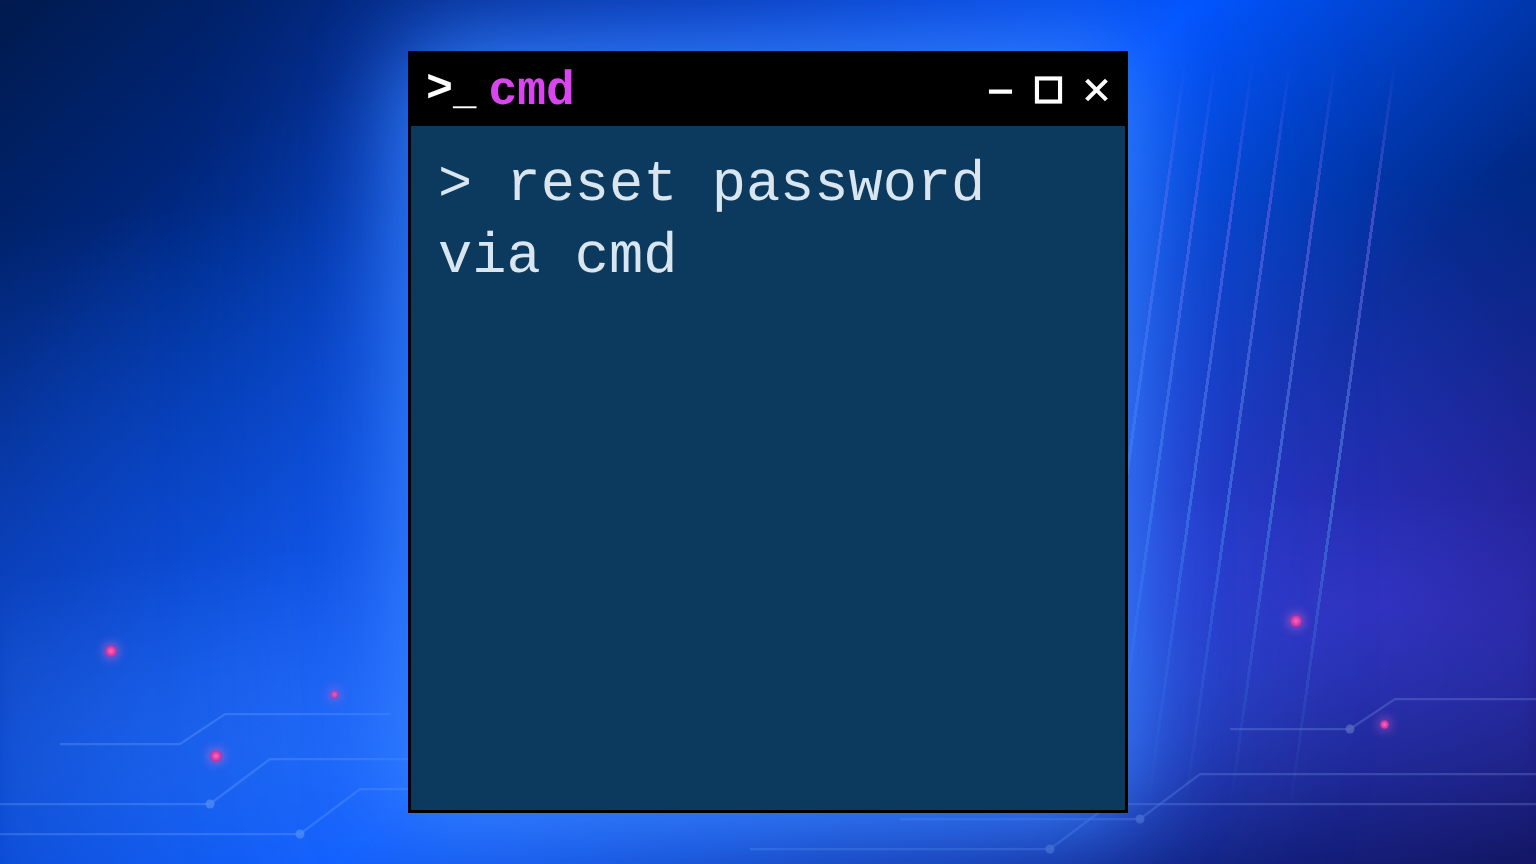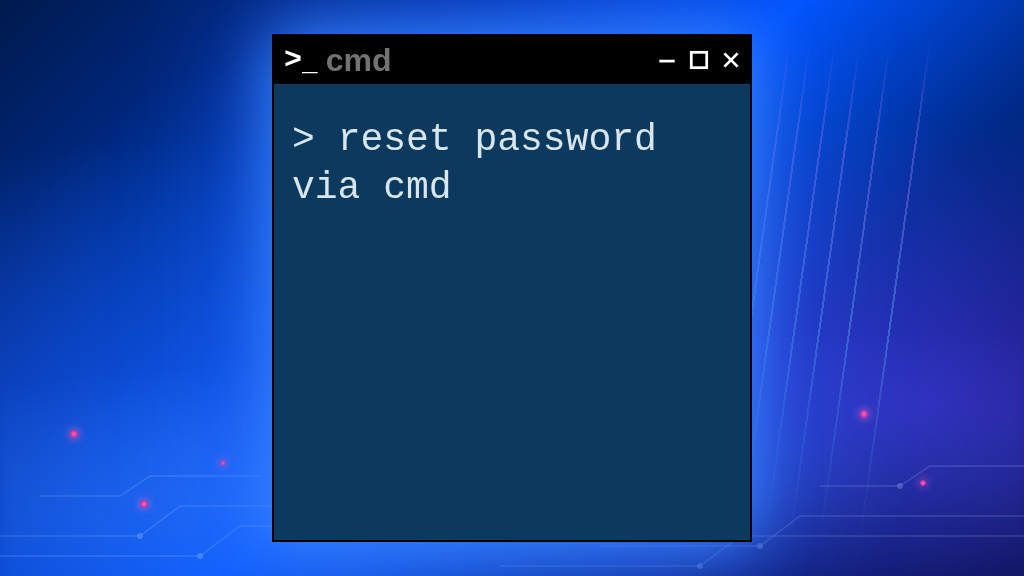--- a/index.html
+++ b/index.html
@@ -97,24 +97,24 @@
       font-weight: bold;
       letter-spacing: -2px;
       display: flex;
       align-items: baseline;
       gap: 2px;
       font-family: 'Consolas','Courier New',monospace;
     }
     .prompt-icon .caret { font-size: 30px; }
     .prompt-icon .underscore { font-size: 26px; position: relative; top: 2px; }
     .title-text {
-      color: #737373;
+      color: #d946ef;
       font-size: 32px;
       font-weight: bold;
-      font-family: Liberation Sans, sans-serif;
+      font-family: Liberation Mono, monospace;
     }
     .window-controls {
       margin-left: auto;
       display: flex;
       align-items: center;
       gap: 10px;
       color: #fff;
     }
     .ctrl {
       width: 22px; height: 22px;
@@ -124,21 +124,20 @@
     .ctrl svg { stroke: #fff; stroke-width: 2.5; fill: none; }
     .terminal-body {
       flex: 1;
       padding: 16px 18px;
       color: #d9e6ef;
       font-size: 38px;
       line-height: 1.25;
       font-family: 'Consolas','Courier New',monospace;
       word-wrap: break-word;
       white-space: pre-wrap;
-      margin-top: 16px;
     }
   </style>
 </head>
 <body>
 
 <div class="bg-lines"></div>
 
 <div class="dots">
   <div class="dot" style="left:70px; top:430px;"></div>
   <div class="dot" style="left:140px; top:500px;"></div>

